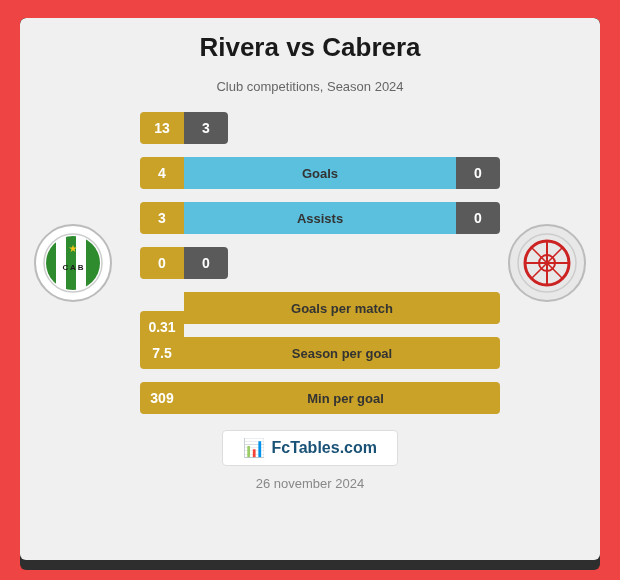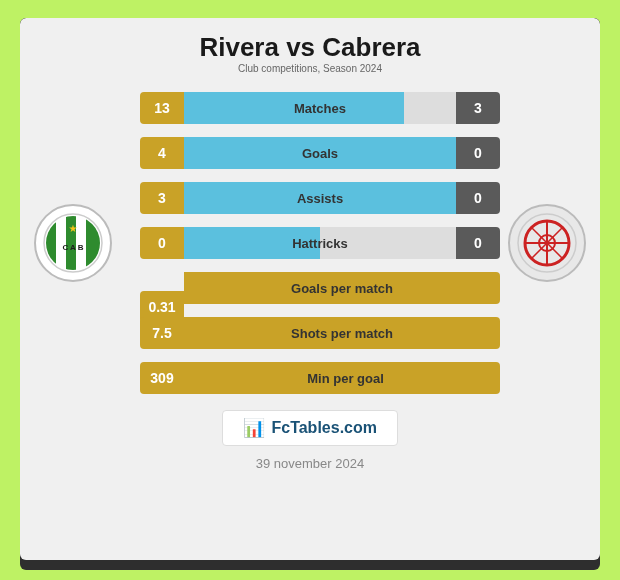--- a/index.html
+++ b/index.html
@@ -9,21 +9,21 @@
       background: #2a2a2a;
       font-family: Arial, sans-serif;
       display: flex;
       flex-direction: column;
       align-items: center;
       overflow: hidden;
     }
     .page-container {
       width: 620px;
       height: 580px;
-      background: #bef264;
+      background: #ef4444;
       display: flex;
       flex-direction: column;
       align-items: center;
       padding: 18px 20px 10px;
       justify-content: flex-end;
     }
     .logo-circle {
       width: 78px;
       height: 78px;
       border-radius: 50%;
@@ -128,21 +128,21 @@
     }
   </style>
 </head>
 <body>
 
 <div class="page-container">
   <div class="outer-wrapper">
 
     <div style="background:#f0f0f0; width:100%; padding: 14px 0 8px; text-align:center; border-radius:6px 6px 0 0;">
       <div style="font-size:26px; font-weight:bold; color:#1a1a1a;">Rivera vs Cabrera</div>
-      <div style="font-size:10px; color:#666; margin-top:0;">Club competitions, Season 2024</div>
+      <div style="font-size:13px; color:#666; margin-top:16px;">Club competitions, Season 2024</div>
     </div>
 
     <div style="background:#f0f0f0; width:100%; flex:1; padding: 6px 14px 8px; display:flex; flex-direction:column; align-items:center; border-radius: 0 0 6px 6px;">
 
       <div style="display:flex; align-items:center; width:100%; gap:8px;">
 
         <div class="logo-circle logo-rivera">
           <svg class="rivera-svg" viewBox="0 0 62 62" xmlns="http://www.w3.org/2000/svg">
             <circle cx="31" cy="31" r="29" fill="#fff" stroke="#ccc" stroke-width="1.5"></circle>
 
@@ -159,24 +159,20 @@
             <text x="31" y="20" text-anchor="middle" font-size="10" fill="#f5c518">★</text>
 
             <text x="31" y="38" text-anchor="middle" font-size="8" font-weight="bold" fill="#1a1a1a">C A B</text>
           </svg>
         </div>
 
         <div style="flex:1; display:flex; flex-direction:column; gap:5px;">
 
           <div class="stat-row">
             <div class="stat-left-val" style="background:#c9a227;">13</div>
-            <div class="stat-bar" style="background:#ddd;">
-              <div class="stat-bar-bg bar-blue" style="width:81%;"></div>
-              <span class="stat-bar-label">Matches</span>
-            </div>
             <div class="stat-right-val" style="background:#5a5a5a;">3</div>
           </div>
 
           <div class="stat-row">
             <div class="stat-left-val" style="background:#c9a227;">4</div>
             <div class="stat-bar" style="background:#ddd;">
               <div class="stat-bar-bg bar-blue" style="width:100%;"></div>
               <span class="stat-bar-label">Goals</span>
             </div>
             <div class="stat-right-val" style="background:#5a5a5a;">0</div>
@@ -186,38 +182,34 @@
             <div class="stat-left-val" style="background:#c9a227;">3</div>
             <div class="stat-bar" style="background:#ddd;">
               <div class="stat-bar-bg bar-blue" style="width:100%;"></div>
               <span class="stat-bar-label">Assists</span>
             </div>
             <div class="stat-right-val" style="background:#5a5a5a;">0</div>
           </div>
 
           <div class="stat-row">
             <div class="stat-left-val" style="background:#c9a227;">0</div>
-            <div class="stat-bar" style="background:#ddd;">
-              <div class="stat-bar-bg bar-blue" style="width:50%;"></div>
-              <span class="stat-bar-label">Hattricks</span>
-            </div>
             <div class="stat-right-val" style="background:#5a5a5a;">0</div>
           </div>
 
           <div class="stat-row">
             <div class="stat-left-val" style="background:#c9a227; border-radius:4px 0 0 4px;margin-top:38px;">0.31</div>
             <div class="stat-bar" style="background:#c9a227; border-radius:0 4px 4px 0;">
               <span class="stat-bar-label" style="color:#333;">Goals per match</span>
             </div>
           </div>
 
           <div class="stat-row">
             <div class="stat-left-val" style="background:#c9a227; border-radius:4px 0 0 4px;">7.5</div>
             <div class="stat-bar" style="background:#c9a227; border-radius:0 4px 4px 0;">
-              <span class="stat-bar-label" style="color:#333;">Shots per match</span>
+              <span class="stat-bar-label" style="color:#333;">Season per goal</span>
             </div>
           </div>
 
           <div class="stat-row">
             <div class="stat-left-val" style="background:#c9a227; border-radius:4px 0 0 4px;">309</div>
             <div class="stat-bar" style="background:#c9a227; border-radius:0 4px 4px 0;">
               <span class="stat-bar-label" style="color:#333;margin-left:7px;">Min per goal</span>
             </div>
           </div>
         </div>
@@ -235,16 +227,16 @@
             <line x1="46" y1="16" x2="16" y2="46" stroke="#cc2222" stroke-width="1.5"></line>
           </svg>
         </div>
       </div>
 
       <div class="branding" style="margin-top:12px;">
         <span style="font-size:18px;">📊</span>
         <span style="font-size:16px; font-weight:bold; color:#1a5276;">FcTables.com</span>
       </div>
 
-      <div style="color:#888; font-size:13px; margin-top:10px;">39 november 2024</div>
+      <div style="color:#888; font-size:13px; margin-top:10px;">26 november 2024</div>
     </div>
   </div>
 </div>
 
 </body></html>

